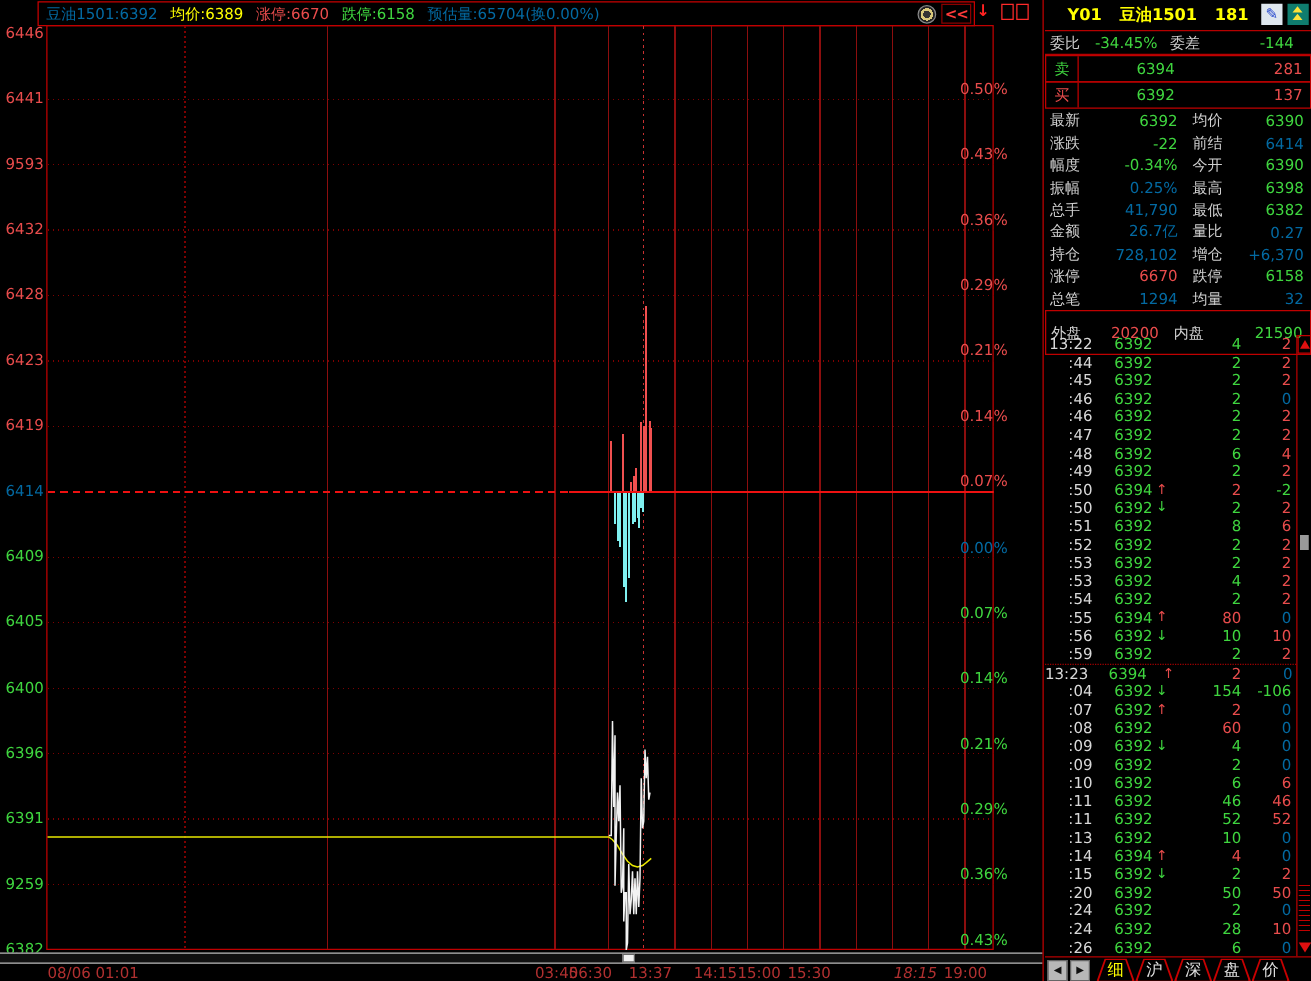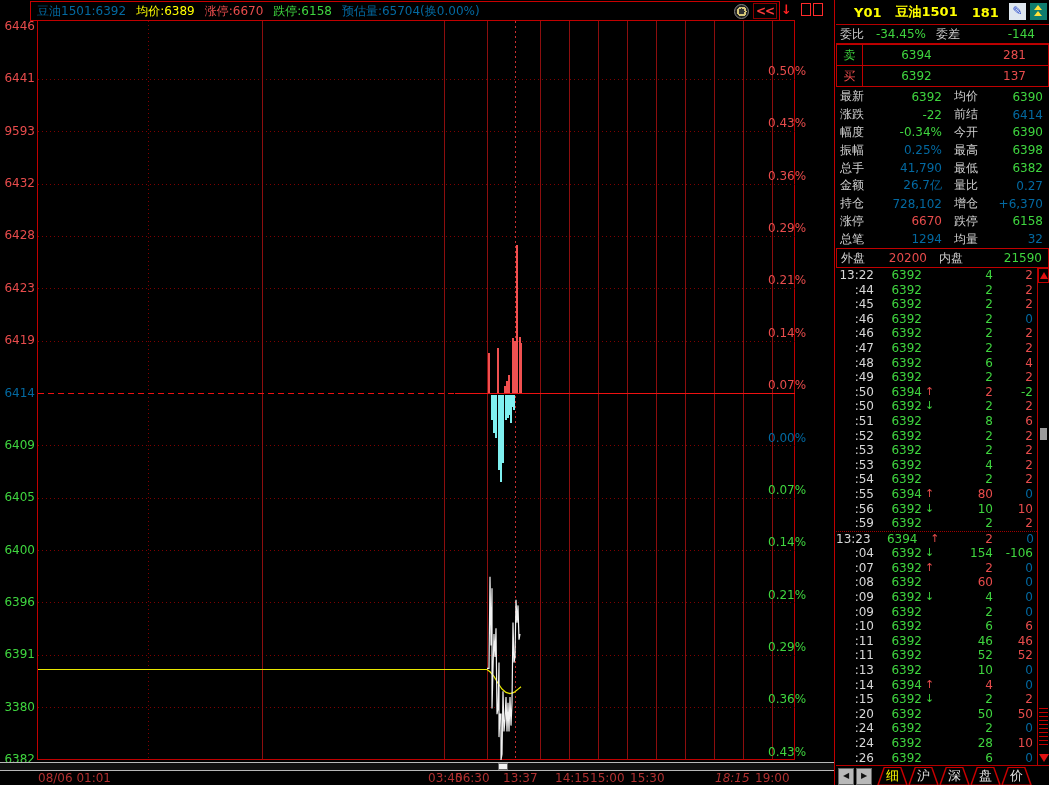--- a/index.html
+++ b/index.html
@@ -41,28 +41,28 @@
   .fold-icon i,.fold-icon b{position:absolute;left:4px;width:0;height:0;border-left:4px solid transparent;border-right:4px solid transparent;border-bottom:5px solid #ffe23a;}
   .fold-icon i{top:2px;} .fold-icon b{top:8px;}
   #p-weibi{position:absolute;left:0;top:25px;width:213px;height:19px;border-bottom:1px solid #b50000;
            display:flex;align-items:center;box-sizing:border-box;}
   #p-weibi .lab{color:#cfcfcf;} 
   #wb-l1{margin-left:4px;} #wb-v1{width:62px;text-align:right;} #wb-l2{margin-left:10px;} #wb-v2{flex:1;text-align:right;margin-right:14px;}
   .bidask{position:absolute;left:0;width:213px;height:22px;border:1px solid #c00000;box-sizing:border-box;display:flex;align-items:center;}
   #p-sell{top:44px;} #p-buy{top:65px;}
   .bidask .tag{width:25px;text-align:center;border-right:1px solid #c00000;align-self:stretch;display:flex;align-items:center;justify-content:center;}
   .bidask .px{flex:1;text-align:center;}
-  .bidask .qty{width:56px;text-align:right;margin-right:22px;}
+  .bidask .qty{width:56px;text-align:right;margin-right:6px;}
   #p-stats{position:absolute;left:0;top:88px;width:213px;}
   .srow{display:flex;height:17.8px;align-items:center;}
   .srow .l{width:36px;margin-left:4px;color:#cfcfcf;}
   .srow .v1{width:66px;text-align:right;}
   .srow .l2{width:36px;margin-left:12px;color:#cfcfcf;}
   .srow .v2{flex:1;text-align:right;margin-right:6px;}
-  #p-pan{position:absolute;left:0;top:248px;width:213px;height:20px;border:1px solid #c00000;box-sizing:border-box;display:flex;align-items:center;}
+  #p-pan{position:absolute;left:0;top:248px;width:213px;height:36px;border:1px solid #c00000;box-sizing:border-box;display:flex;align-items:center;}
   #p-pan .l{margin-left:4px;color:#cfcfcf;} #p-pan .v1{width:62px;text-align:right;}
   #p-pan .l2{margin-left:12px;color:#cfcfcf;} #p-pan .v2{flex:1;text-align:right;margin-right:6px;}
   #p-ticks{position:absolute;left:0;top:268px;width:202px;height:497px;border-right:1px solid #b50000;box-sizing:border-box;overflow:hidden;font-family:"DejaVu Sans","Liberation Sans",sans-serif;}
   .trow{display:flex;height:14.6px;line-height:14.6px;font-size:12px;}
   .trow.sep{border-top:1px dotted #a00000;gap:12px;}
   .trow .tt{width:38px;text-align:right;color:#d8d8d8;}
   .trow .tp{width:48px;text-align:right;}
   .trow .ta{width:15px;text-align:center;font-size:11px;}
   .trow .tv{width:56px;text-align:right;}
   .trow .td{width:40px;text-align:right;padding-right:3px;}
@@ -166,21 +166,21 @@
       <div class="axis-label axis-left c-red" style="top: 177.071px;">6432</div>
       <div class="axis-label axis-left c-red" style="top: 229.429px;">6428</div>
       <div class="axis-label axis-left c-red" style="top: 281.786px;">6423</div>
       <div class="axis-label axis-left c-red" style="top: 334.143px;">6419</div>
       <div class="axis-label axis-left c-white" style="top: 386.5px;">6414</div>
       <div class="axis-label axis-left c-green" style="top: 438.857px;">6409</div>
       <div class="axis-label axis-left c-green" style="top: 491.214px;">6405</div>
       <div class="axis-label axis-left c-green" style="top: 543.571px;">6400</div>
       <div class="axis-label axis-left c-green" style="top: 595.929px;">6396</div>
       <div class="axis-label axis-left c-green" style="top: 648.286px;">6391</div>
-      <div class="axis-label axis-left c-green" style="top: 700.643px;">3380</div>
+      <div class="axis-label axis-left c-green" style="top: 700.643px;">9259</div>
       <div class="axis-label axis-left c-green" style="top: 753px;">6382</div>
     </div>
   <div id="right-axis">
       <div class="axis-label axis-right c-red" style="top: 20px;">0.50%</div>
       <div class="axis-label axis-right c-red" style="top: 72.3571px;">0.43%</div>
       <div class="axis-label axis-right c-red" style="top: 124.714px;">0.36%</div>
       <div class="axis-label axis-right c-red" style="top: 177.071px;">0.29%</div>
       <div class="axis-label axis-right c-red" style="top: 229.429px;">0.21%</div>
       <div class="axis-label axis-right c-red" style="top: 281.786px;">0.14%</div>
       <div class="axis-label axis-right c-red" style="top: 334.143px;">0.07%</div>

